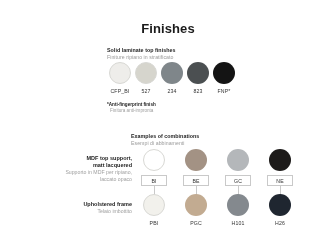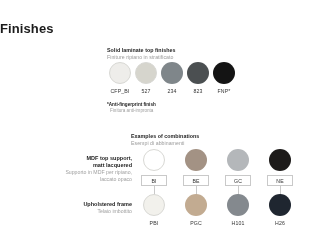--- a/index.html
+++ b/index.html
@@ -12,21 +12,21 @@
   .page {
     position: relative;
     width: 336px; height: 252px;
     background: #ffffff;
   }
 
   
   .title {
     position: absolute;
     top: 21px; left: 0; width: 336px;
-    text-align: left;
+    text-align: center;
     font-size: 13px;
     font-weight: bold;
     color: #1b1b1b;
     letter-spacing: 0.1px;
   }
 
   
   .sec1 { position: absolute; top: 47px; left: 107px; width: 130px; }
   .hdr-en {
     font-size: 5.3px; font-weight: bold; color: #1d1d1d;

